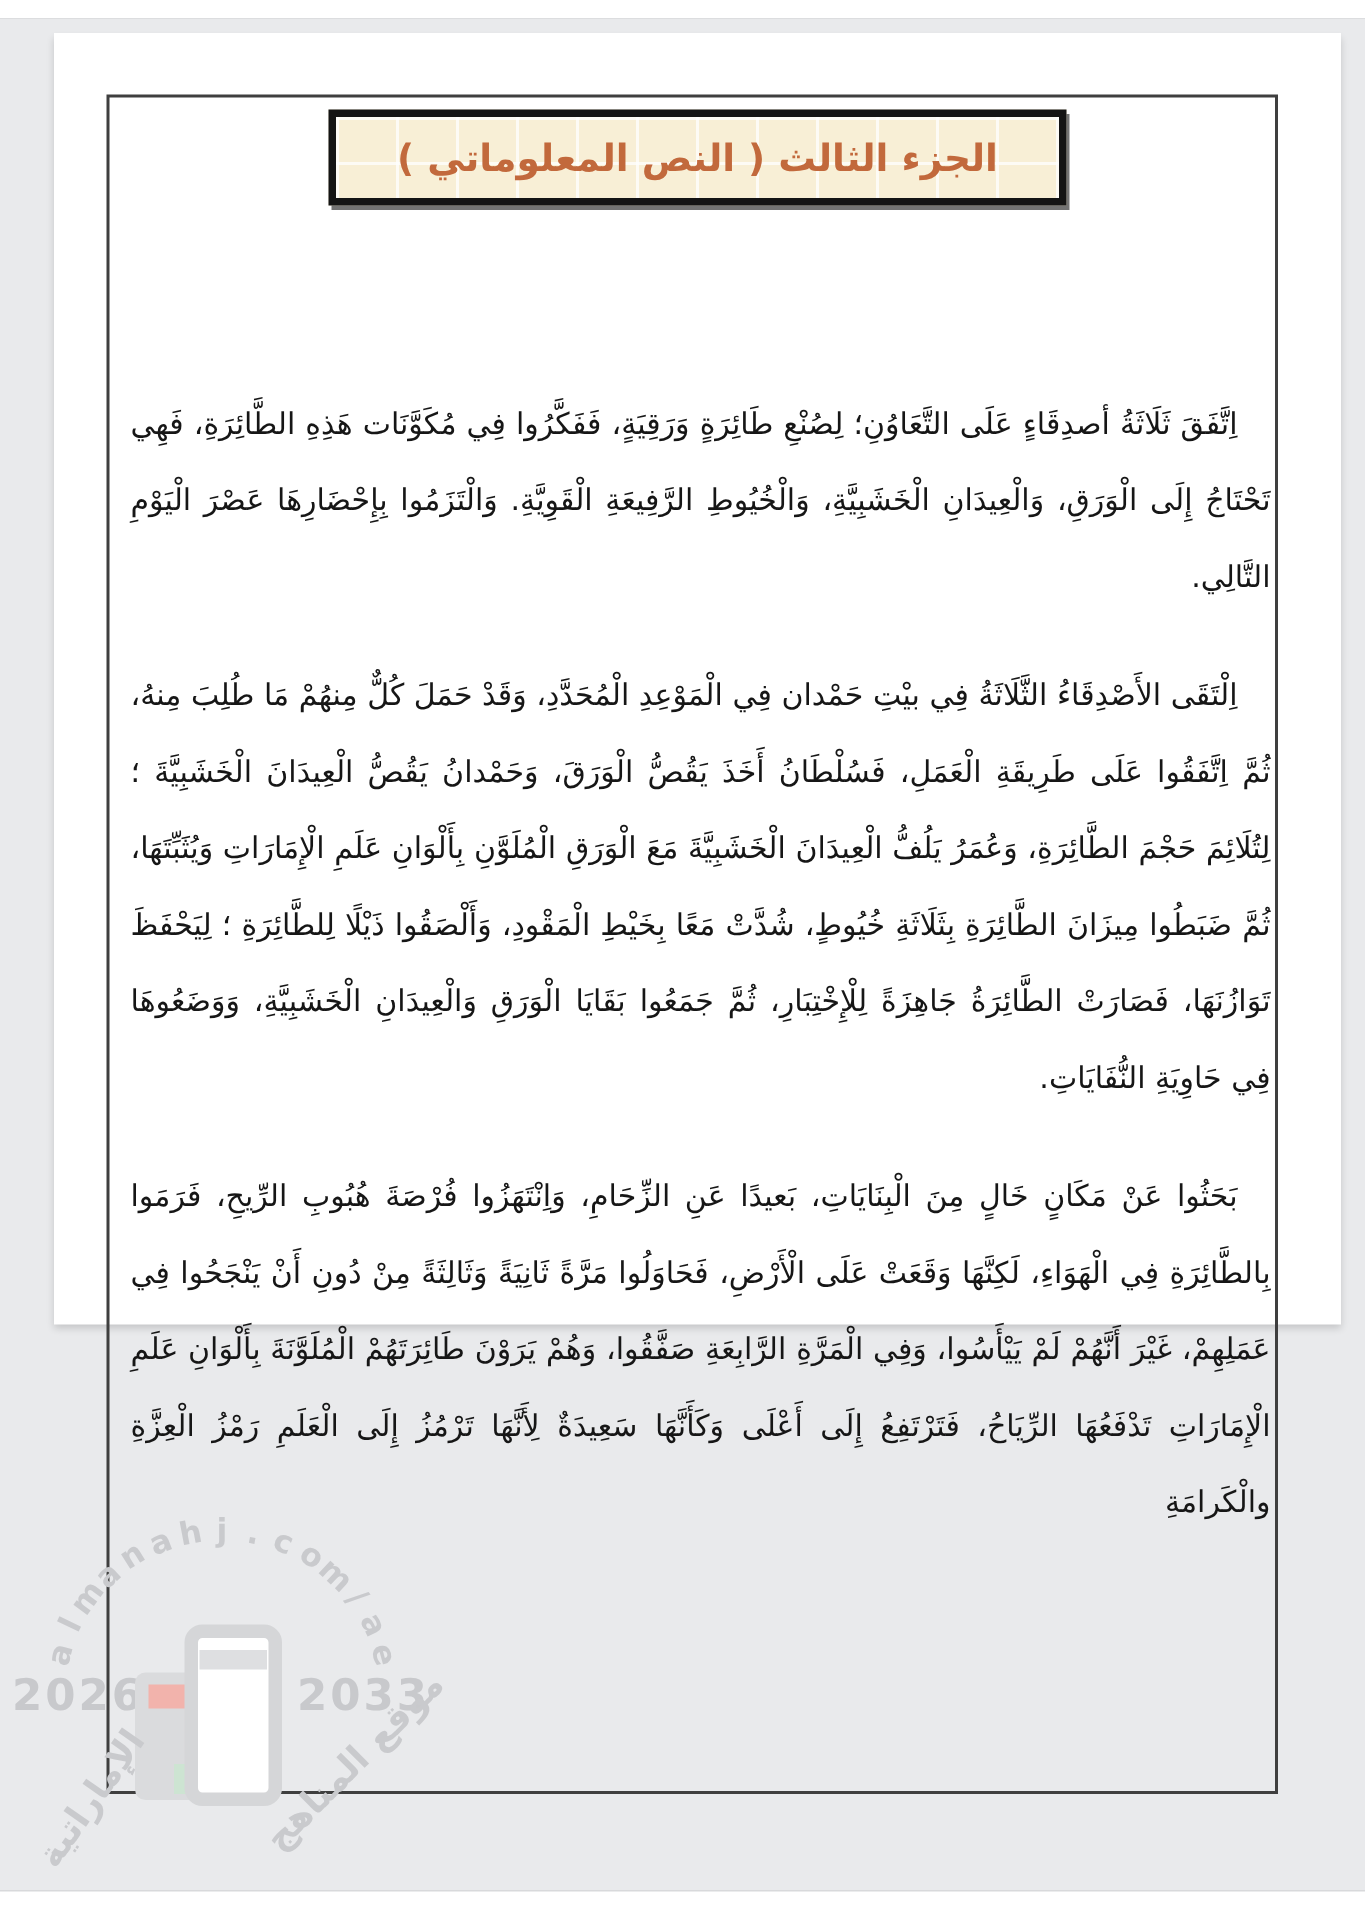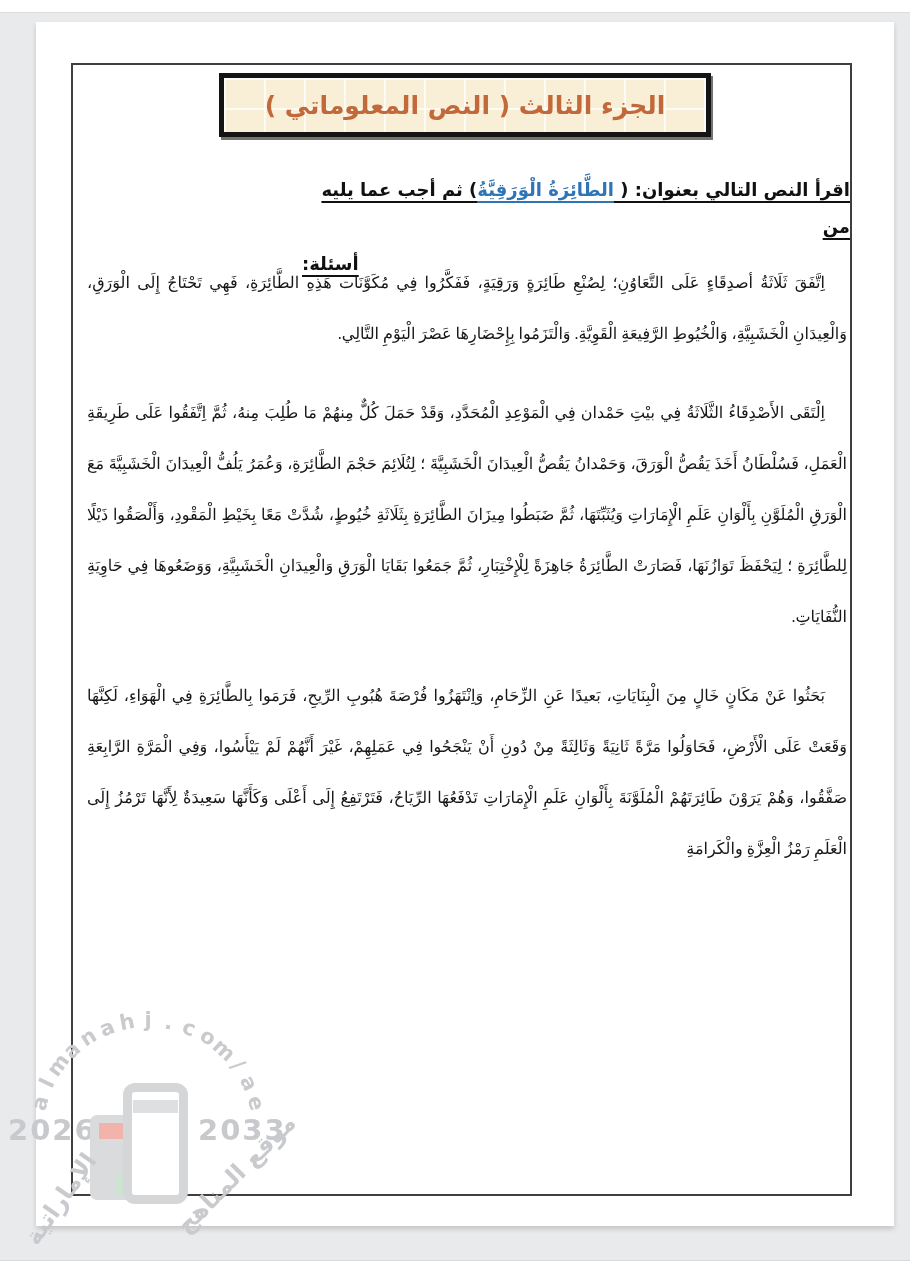--- a/index.html
+++ b/index.html
@@ -5,21 +5,21 @@
   html,body{margin:0;padding:0;}
   body{width:910px;height:1280px;overflow:hidden;background:#e9eaec;
        font-family:"DejaVu Sans",sans-serif;}
   .root{position:relative;width:910px;height:1280px;}
 
   .strip-top{position:absolute;left:0;top:0;width:910px;height:12px;background:#fff;
              border-bottom:1px solid #dcdddf;}
   .strip-bottom{position:absolute;left:0;top:1260px;width:910px;height:20px;background:#fff;
              border-top:1px solid #d8d9db;}
 
-  .page{position:absolute;left:36px;top:22px;width:858px;height:1204px;background:#ffffff;
+  .page{position:absolute;left:36px;top:22px;width:858px;height:861px;background:#ffffff;
         box-shadow:0 3px 5px rgba(0,0,0,.16);}
 
   .frame{position:absolute;left:35px;top:41px;width:781px;height:1133px;
          border:2px solid #3f3f3f;box-sizing:border-box;}
 
   
   .title-box{position:absolute;left:146px;top:8px;width:492px;height:64px;
       border:5px solid #141414;box-sizing:border-box;background:#f8efd6;
       background-image:linear-gradient(rgba(255,255,255,.75) 2px,transparent 2px),
                        linear-gradient(90deg,rgba(255,255,255,.75) 2px,transparent 2px);
@@ -33,22 +33,22 @@
       font-weight:bold;font-size:18px;line-height:37px;color:#111;}
   .instr-line1{text-align:right;text-decoration:underline;text-decoration-thickness:2px;
       text-underline-offset:5px;}
   .instr-line2{text-align:left;text-decoration:underline;text-decoration-thickness:2px;
       text-underline-offset:5px;}
   .passage-title{color:#2e75b6;text-decoration:underline;text-decoration-thickness:2px;
       text-underline-offset:5px;}
 
   
   .passage{position:absolute;left:14px;top:192px;width:760px;direction:rtl;}
-  .passage p{margin:0 0 28px 0;font-size:16px;line-height:51px;color:#161616;
-      text-align:justify;text-justify:inter-word;text-indent:22px;font-family:Liberation Serif, serif;}
+  .passage p{margin:0 0 28px 0;font-size:20px;line-height:51px;color:#161616;
+      text-align:justify;text-justify:inter-word;text-indent:22px;}
 
   
   .wm{position:absolute;left:0;top:0;width:910px;height:1280px;pointer-events:none;}
   .wm-arc span{position:absolute;font-size:21px;font-weight:bold;color:#c9cacd;}
   .wm-year{position:absolute;font-size:29px;font-weight:bold;letter-spacing:2px;color:#c8c9cc;}
   .wm-year.left{left:8px;top:1113px;}
   .wm-year.right{left:198px;top:1113px;}
   .wm-ar1{position:absolute;left:158px;top:1160px;font-size:24px;font-weight:bold;color:#c9cacd;
       direction:rtl;transform:rotate(-45deg);transform-origin:center;}
   .wm-ar2{position:absolute;left:8px;top:1185px;font-size:24px;font-weight:bold;color:#c9cacd;
@@ -71,24 +71,20 @@
   <div class="strip-top"></div>
   <div class="strip-bottom"></div>
 
   <div class="page">
     <div class="frame">
 
       <div class="title-box">
         <span>الجزء الثالث ( النص المعلوماتي )</span>
       </div>
 
-      <div class="instruction">
-        <div class="instr-line1"><span>اقرأ النص التالي بعنوان: ( </span><span class="passage-title">الطَّائِرَةُ الْوَرَقِيَّةُ</span><span>) ثم أجب عما يليه من</span></div>
-        <div class="instr-line2">أسئلة:</div>
-      </div>
 
       <div class="passage">
         <p>اِتَّفَقَ ثَلَاثَةُ أصدِقَاءٍ عَلَى التَّعَاوُنِ؛ لِصُنْعِ طَائِرَةٍ وَرَقِيَةٍ، فَفَكَّرُوا فِي مُكَوَّنَات هَذِهِ الطَّائِرَةِ، فَهِي تَحْتَاجُ إِلَى الْوَرَقِ، وَالْعِيدَانِ الْخَشَبِيَّةِ، وَالْخُيُوطِ الرَّفِيعَةِ الْقَوِيَّةِ. وَالْتَزَمُوا بِإِحْضَارِهَا عَصْرَ الْيَوْمِ التَّالِي.</p>
         <p>اِلْتَقَى الأَصْدِقَاءُ الثَّلَاثَةُ فِي بيْتِ حَمْدان فِي الْمَوْعِدِ الْمُحَدَّدِ، وَقَدْ حَمَلَ كُلٌّ مِنهُمْ مَا طُلِبَ مِنهُ، ثُمَّ اِتَّفَقُوا عَلَى طَرِيقَةِ الْعَمَلِ، فَسُلْطَانُ أَخَذَ يَقُصُّ الْوَرَقَ، وَحَمْدانُ يَقُصُّ الْعِيدَانَ الْخَشَبِيَّةَ ؛ لِتُلَائِمَ حَجْمَ الطَّائِرَةِ، وَعُمَرُ يَلُفُّ الْعِيدَانَ الْخَشَبِيَّةَ مَعَ الْوَرَقِ الْمُلَوَّنِ بِأَلْوَانِ عَلَمِ الْإِمَارَاتِ وَيُثَبِّتَهَا، ثُمَّ ضَبَطُوا مِيزَانَ الطَّائِرَةِ بِثَلَاثَةِ خُيُوطٍ، شُدَّتْ مَعًا بِخَيْطِ الْمَقْودِ، وَأَلْصَقُوا ذَيْلًا لِلطَّائِرَةِ ؛ لِيَحْفَظَ تَوَازُنَهَا، فَصَارَتْ الطَّائِرَةُ جَاهِزَةً لِلْإِخْتِبَارِ، ثُمَّ جَمَعُوا بَقَايَا الْوَرَقِ وَالْعِيدَانِ الْخَشَبِيَّةِ، وَوَضَعُوهَا فِي حَاوِيَةِ النُّفَايَاتِ.</p>
         <p>بَحَثُوا عَنْ مَكَانٍ خَالٍ مِنَ الْبِنَايَاتِ، بَعيدًا عَنِ الزِّحَامِ، وَاِنْتَهَزُوا فُرْصَةَ هُبُوبِ الرِّيحِ، فَرَمَوا بِالطَّائِرَةِ فِي الْهَوَاءِ، لَكِنَّهَا وَقَعَتْ عَلَى الْأَرْضِ، فَحَاوَلُوا مَرَّةً ثَانِيَةً وَثَالِثَةً مِنْ دُونِ أَنْ يَنْجَحُوا فِي عَمَلِهِمْ، غَيْرَ أَنَّهُمْ لَمْ يَيْأَسُوا، وَفِي الْمَرَّةِ الرَّابِعَةِ صَفَّقُوا، وَهُمْ يَرَوْنَ طَائِرَتَهُمْ الْمُلَوَّنَةَ بِأَلْوَانِ عَلَمِ الْإِمَارَاتِ تَدْفَعُهَا الرِّيَاحُ، فَتَرْتَفِعُ إِلَى أَعْلَى وَكَأَنَّهَا سَعِيدَةٌ لِأَنَّهَا تَرْمُزُ إِلَى الْعَلَمِ رَمْزُ الْعِزَّةِ والْكَرامَةِ</p>
       </div>
 
     </div>
   </div>
 

